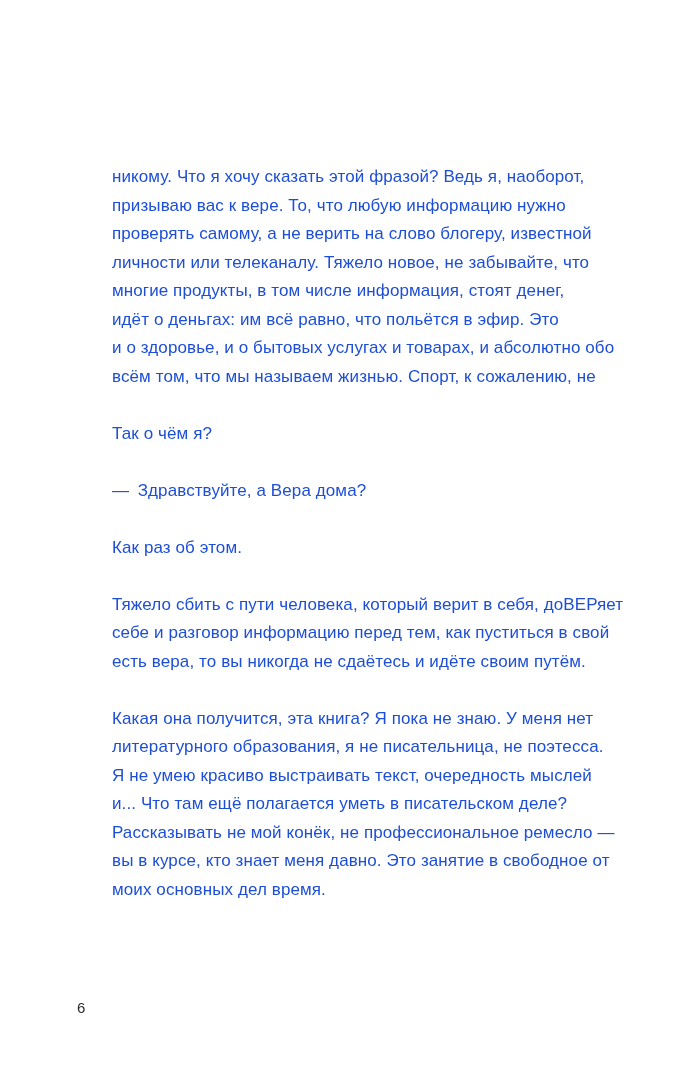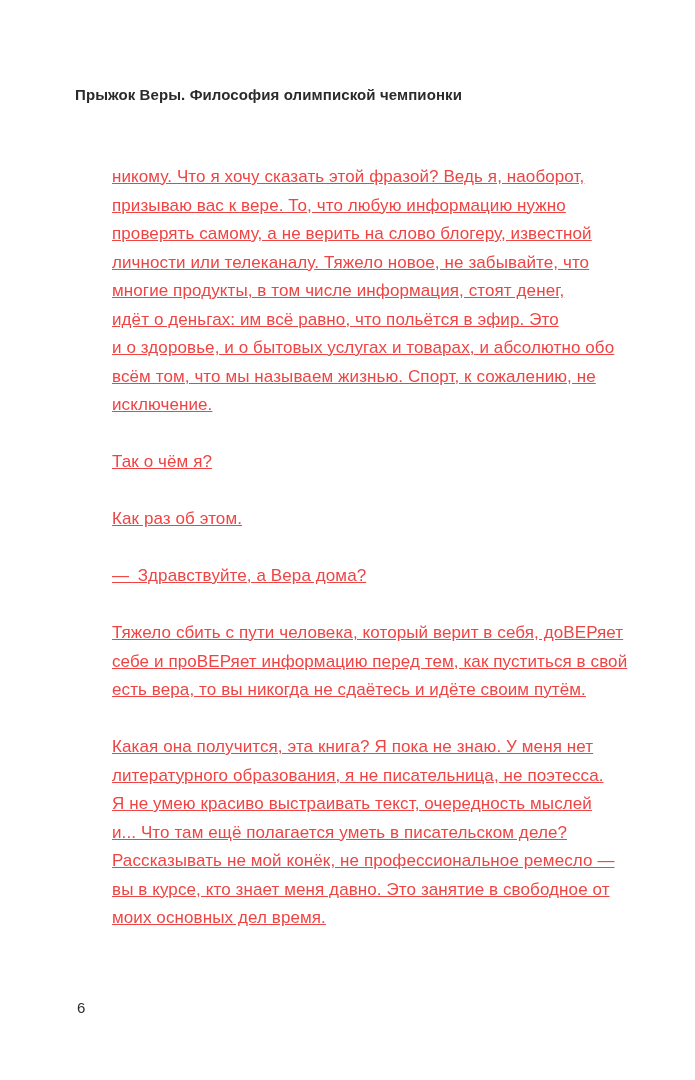--- a/index.html
+++ b/index.html
@@ -36,61 +36,58 @@
     margin: 0 0 28.5px 0;
   }
   .paragraph:last-child {
     margin-bottom: 12px;
   }
   .text-line {
     font-size: 17px;
     line-height: 28.5px;
     white-space: pre;
     letter-spacing: 0.1px;
-    color: #ef4444;
-    text-decoration: underline;
+    color: #1d4ed8;
   }
   .page-number {
     position: absolute;
     left: 77px;
     top: 999px;
     font-size: 15px;
     color: #2b2b2b;
   }
 </style>
 </head>
 <body>
 
 <div class="page">
-  <div class="running-title">Прыжок Веры. Философия олимпиской чемпионки</div>
 
   <div class="page-body">
       <div class="paragraph">
         <div class="text-line">никому. Что я хочу сказать этой фразой? Ведь я, наоборот,</div>
         <div class="text-line">призываю вас к вере. То, что любую информацию нужно</div>
         <div class="text-line">проверять самому, а не верить на слово блогеру, известной</div>
         <div class="text-line">личности или телеканалу. Тяжело новое, не забывайте, что</div>
         <div class="text-line">многие продукты, в том числе информация, стоят денег,</div>
         <div class="text-line">идёт о деньгах: им всё равно, что польётся в эфир. Это</div>
         <div class="text-line">и о здоровье, и о бытовых услугах и товарах, и абсолютно обо</div>
         <div class="text-line">всём том, что мы называем жизнью. Спорт, к сожалению, не</div>
-        <div class="text-line">исключение.</div>
       </div>
       <div class="paragraph">
         <div class="text-line">Так о чём я?</div>
       </div>
       <div class="paragraph">
+        <div class="text-line">— Здравствуйте, а Вера дома?</div>
+      </div>
+      <div class="paragraph">
         <div class="text-line">Как раз об этом.</div>
       </div>
       <div class="paragraph">
-        <div class="text-line">— Здравствуйте, а Вера дома?</div>
-      </div>
-      <div class="paragraph">
         <div class="text-line">Тяжело сбить с пути человека, который верит в себя, доВЕРяет</div>
-        <div class="text-line">себе и проВЕРяет информацию перед тем, как пуститься в свой</div>
+        <div class="text-line">себе и разговор информацию перед тем, как пуститься в свой</div>
         <div class="text-line">есть вера, то вы никогда не сдаётесь и идёте своим путём.</div>
       </div>
       <div class="paragraph">
         <div class="text-line">Какая она получится, эта книга? Я пока не знаю. У меня нет</div>
         <div class="text-line">литературного образования, я не писательница, не поэтесса.</div>
         <div class="text-line">Я не умею красиво выстраивать текст, очередность мыслей</div>
         <div class="text-line">и... Что там ещё полагается уметь в писательском деле?</div>
         <div class="text-line">Рассказывать не мой конёк, не профессиональное ремесло —</div>
         <div class="text-line">вы в курсе, кто знает меня давно. Это занятие в свободное от</div>
         <div class="text-line">моих основных дел время.</div>

